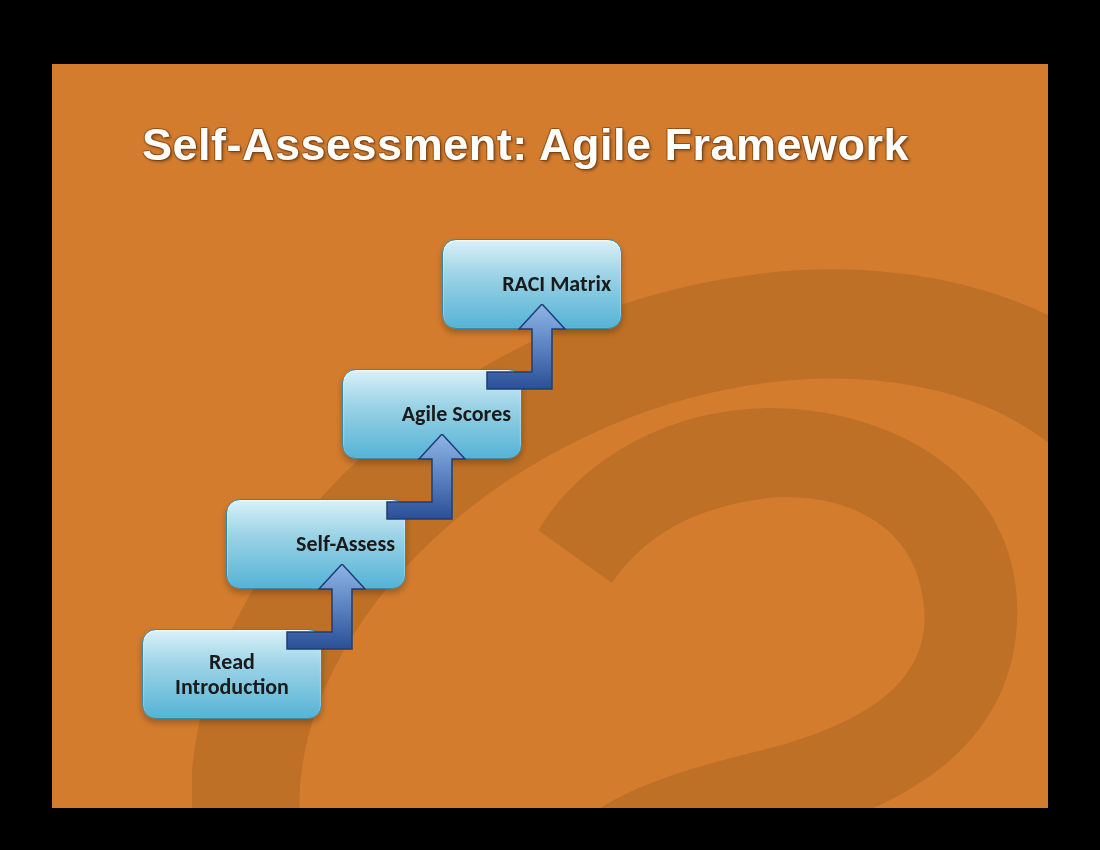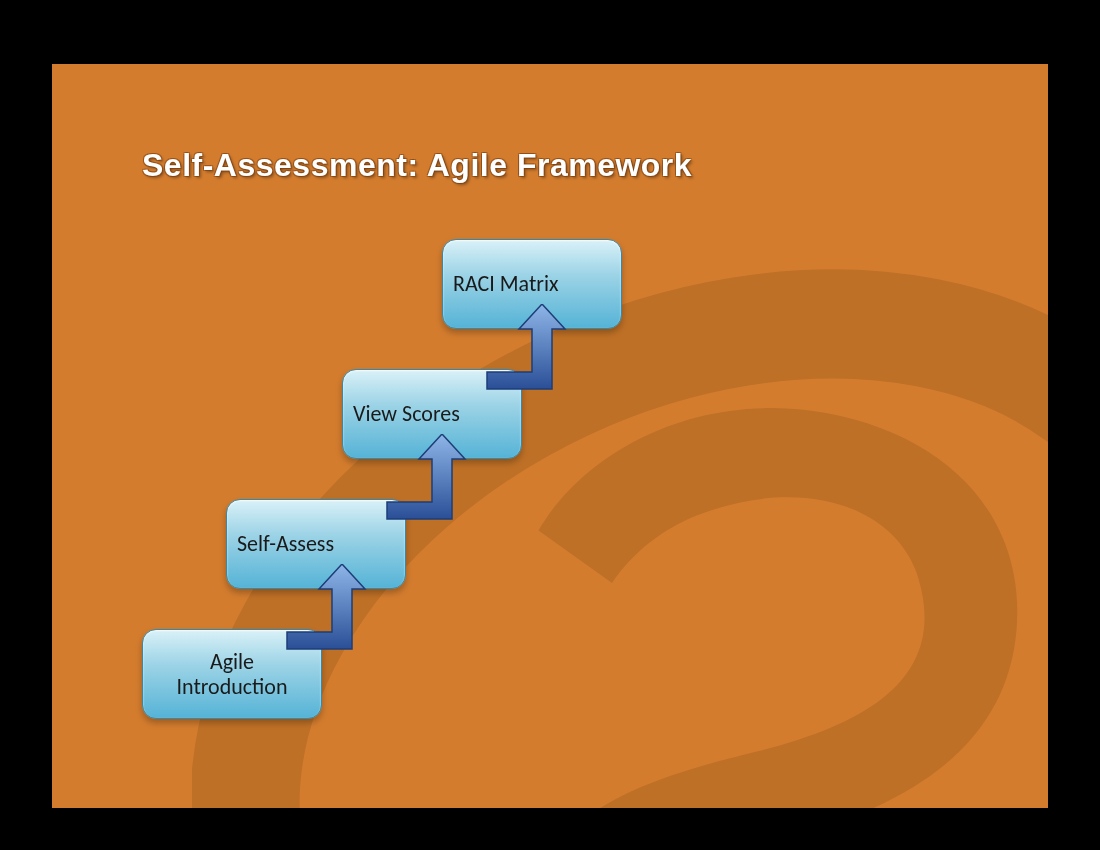--- a/index.html
+++ b/index.html
@@ -33,50 +33,50 @@
     width: 1050px;
     height: 1050px;
     opacity: 0.35;
     pointer-events: none;
   }
   .watermark svg { width: 100%; height: 100%; }
   .title {
     position: absolute;
     left: 90px;
     top: 55px;
-    font-size: 32px;
+    font-size: 45px;
     font-weight: 900;
     color: #fff;
     font-family: "Arial Black", "Impact", Gadget, sans-serif;
     letter-spacing: .5px;
     text-shadow:
       -1px -1px 0 rgba(120,60,10,.45),
        1px -1px 0 rgba(120,60,10,.45),
       -1px  1px 0 rgba(120,60,10,.45),
        1px  1px 0 rgba(120,60,10,.45),
        2px  2px 3px rgba(0,0,0,.35);
-    margin-top: 28px;
   }
   .step-box {
     position: absolute;
     width: 180px;
     height: 90px;
     border-radius: 14px;
     background: linear-gradient(#d9f1f8 0%, #9cd3e6 40%, #55b3d6 100%);
     border: 1px solid #3a88a5;
     box-shadow: 0 4px 6px rgba(0,0,0,.25), inset 0 1px 2px rgba(255,255,255,.8);
     display: flex;
     align-items: center;
-    justify-content: flex-start;
+    justify-content: flex-end;
     text-align: center;
     color: #1a1a1a;
     font-size: 22px;
     line-height: 1.15;
     padding: 18px 10px;
     box-sizing: border-box;
+    font-weight: bold;
   }
   .arrow {
     position: absolute;
     width: 90px;
     height: 100px;
     pointer-events: none;
   }
 </style>
 </head>
 <body>
@@ -92,27 +92,27 @@
         <g fill="#9a5a18">
           <path d="M170 370 C 140 300, 230 280, 270 270 C 330 255, 360 230, 345 185 C 332 150, 285 140, 240 158 C 225 164, 210 175, 200 190 L165 165 C 185 130, 235 100, 295 108 C 360 117, 400 160, 392 218 C 384 275, 330 300, 275 314 C 230 326, 200 340, 210 362 C 218 380, 250 386, 285 374 C 305 367, 322 354, 333 340 L370 365 C 350 398, 300 425, 245 418 C 200 412, 175 395, 170 370 Z"></path>
         </g>
       </svg>
     </div>
 
     <div class="title">Self-Assessment: Agile Framework</div>
 
     <div id="steps-layer">
         <div class="step-box" style="left: 90px; top: 565px;">
-          <span>Agile Introduction</span>
+          <span>Read Introduction</span>
         </div>
         <div class="step-box" style="left: 174px; top: 435px;">
           <span>Self-Assess</span>
         </div>
         <div class="step-box" style="left: 290px; top: 305px;">
-          <span>View Scores</span>
+          <span>Agile Scores</span>
         </div>
         <div class="step-box" style="left: 390px; top: 175px;">
           <span>RACI Matrix</span>
         </div>
       </div>
     <div id="arrows-layer">
         <div class="arrow" style="left: 225px; top: 500px;"><svg viewBox="0 0 90 100" width="90" height="100">
             <path d="M10 85 L10 68 L55 68 L55 25 L42 25 L65 0 L88 25 L75 25 L75 85 Z" fill="url(#arrGrad)" stroke="#1e3e78" stroke-width="1.5"></path>
           </svg></div>
         <div class="arrow" style="left: 325px; top: 370px;"><svg viewBox="0 0 90 100" width="90" height="100">

